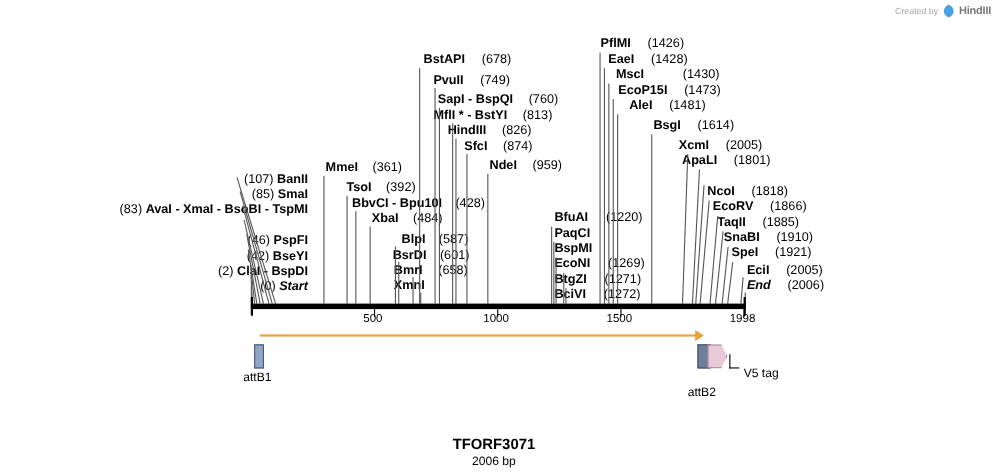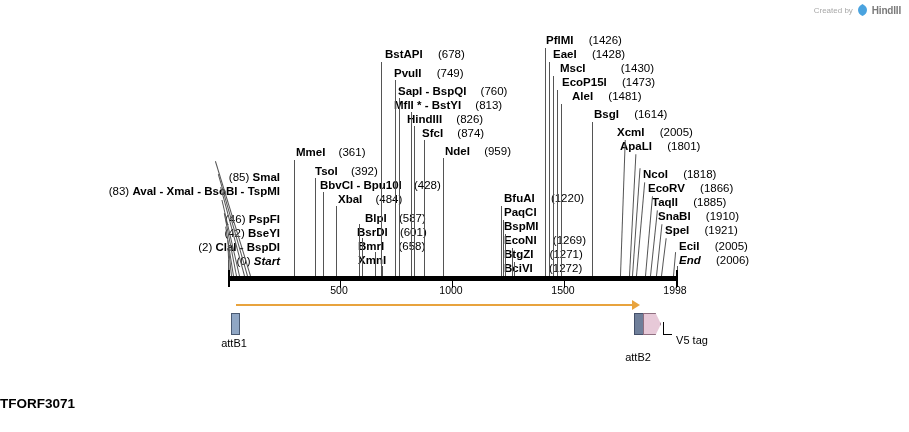--- a/index.html
+++ b/index.html
@@ -159,21 +159,21 @@
   .leader {
     position: absolute;
     background: #000000;
     width: 1px;
   }
   
   .title-block {
     position: absolute;
     left: 0;
     width: 898px;
-    text-align: left;
+    text-align: center;
   }
   .title-sub {
     font-size: 11px;
     margin-top: 2px;
   }
 </style>
 </head>
 <body>
 
 <div id="map">
@@ -204,20 +204,24 @@
     <span class="pos">(42)</span>
     <span class="enz">BseYI</span>
   </div>
   <div class="label right-al" style="left:2px; top:241px; width:278px;">
     <span class="pos">(2)</span>
     <span class="enz">ClaI  -  BspDI</span>
   </div>
   <div class="label right-al" style="left:2px; top:255px; width:278px;">
     <span class="pos">(0)</span>
     <span class="enz" style="font-style:italic;">Start</span>
+  </div>
+  <div class="label right-al" style="left:2px; top:157px; width:278px;">
+    <span class="pos">(107)</span>
+    <span class="enz">BanII</span>
   </div>
 
   <div class="label" style="left:296px; top:146px;">
     <span class="enz">MmeI</span>
     <span class="pos" style="margin-left:10px;">(361)</span>
   </div>
   <div class="label" style="left:315px; top:165px;">
     <span class="enz">TsoI</span>
     <span class="pos" style="margin-left:10px;">(392)</span>
   </div>
@@ -433,15 +437,16 @@
 
   <div class="feat-box feat-attb2"></div>
   <div class="feat-box feat-v5"></div>
 
   <div class="leader" style="left:663px; top:322px; height:13px;"></div>
   <div class="leader" style="left:663px; top:334px; width:9px; height:1px;"></div>
   <div class="feat-label" style="left:692px; top:334px;">V5 tag</div>
   <div class="feat-label" style="left:638px; top:351px;">attB2</div>
 
   <div class="title-block" style="top:396px;">TFORF3071</div>
+  <div class="title-block title-sub" style="top:412px;">2006 bp</div>
   <style>.title-block{font-size:13.5px;font-weight:bold;}.title-block.title-sub{font-size:11px;font-weight:normal;}</style>
 
 </div>
 
 </body></html>

